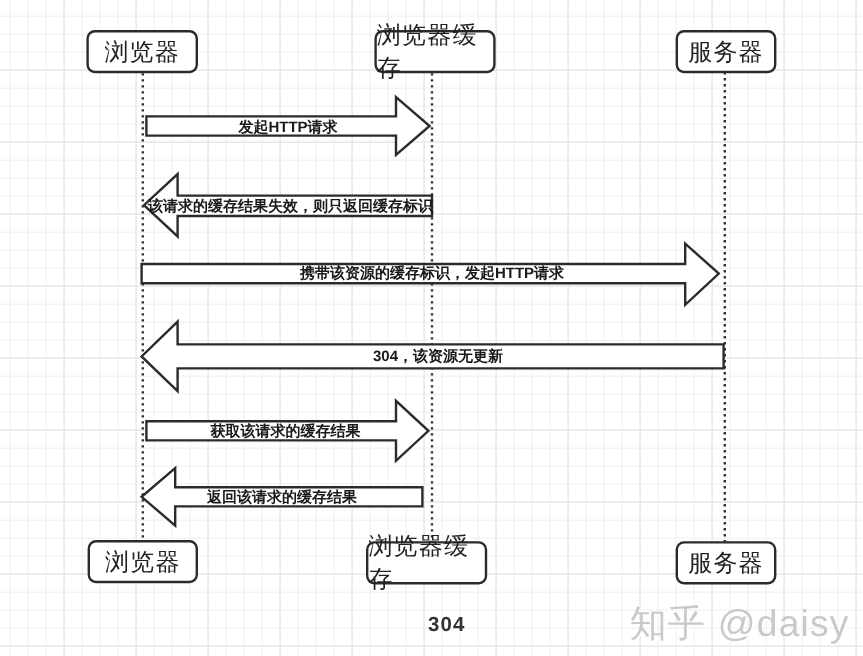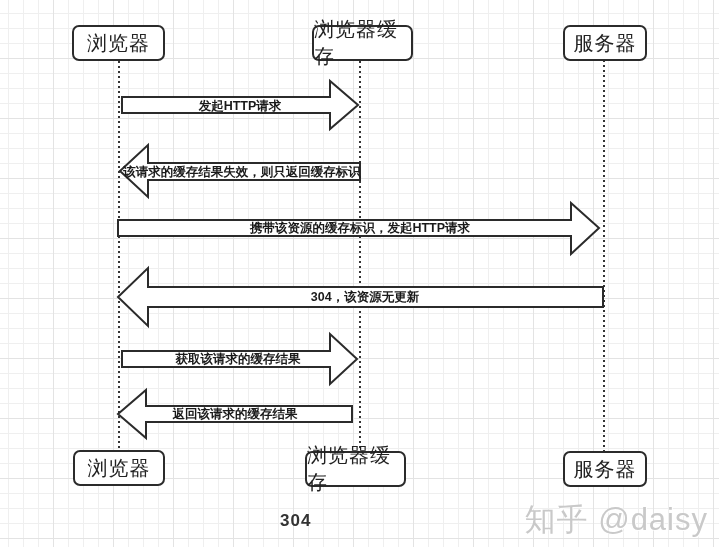--- a/index.html
+++ b/index.html
@@ -20,21 +20,21 @@
     background:#fff;border:2px solid #2b2b2b;border-radius:7px;
     display:flex;align-items:center;justify-content:center;
     font-size:20px;color:#222;letter-spacing:1px;z-index:3;
   }
   .diagram-svg{position:absolute;left:0;top:0;z-index:2;}
   .msg-label{
     font-family:"Liberation Sans","DejaVu Sans",sans-serif;
     font-size:12.5px;font-weight:bold;fill:#1a1a1a;
   }
   .caption{
-    position:absolute;left:280px;top:511px;width:108px;text-align:left;
+    position:absolute;left:280px;top:511px;width:108px;text-align:right;
     font-size:17px;font-weight:bold;color:#333;z-index:3;letter-spacing:1px;
   }
   .watermark{
     position:absolute;right:11px;top:499px;
     font-size:31px;color:#c9c9c9;text-shadow:1px 1px 0 #ffffff;
     letter-spacing:1px;z-index:3;
   }
 </style>
 </head>
 <body>

